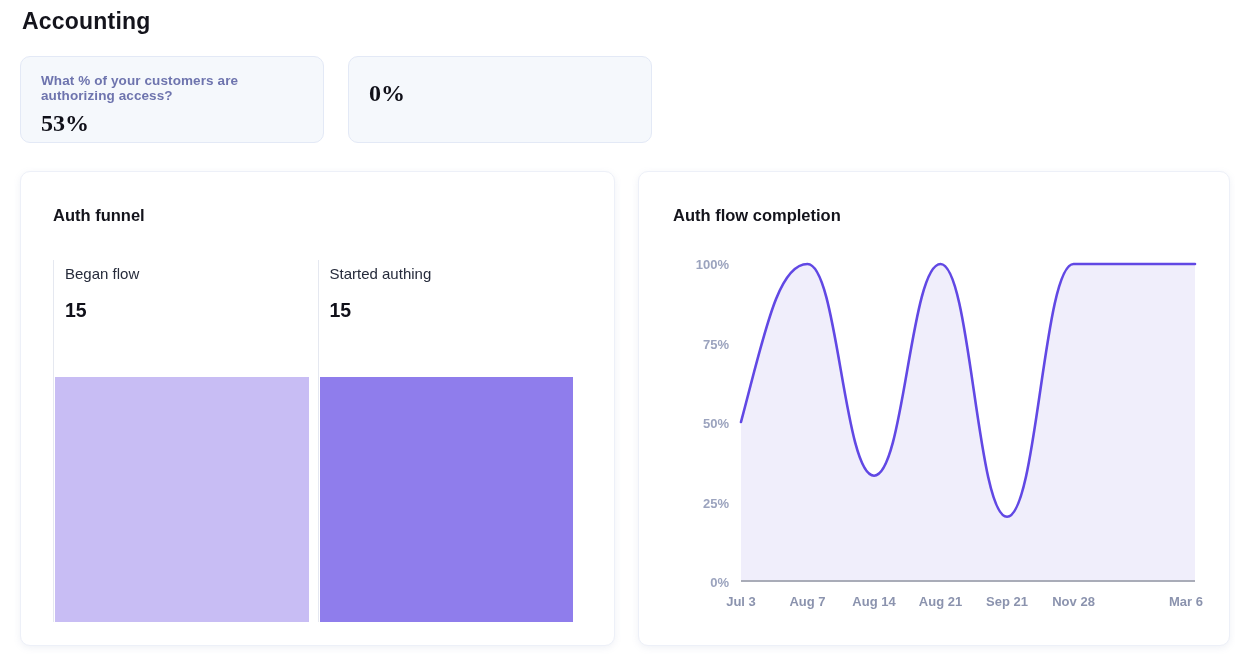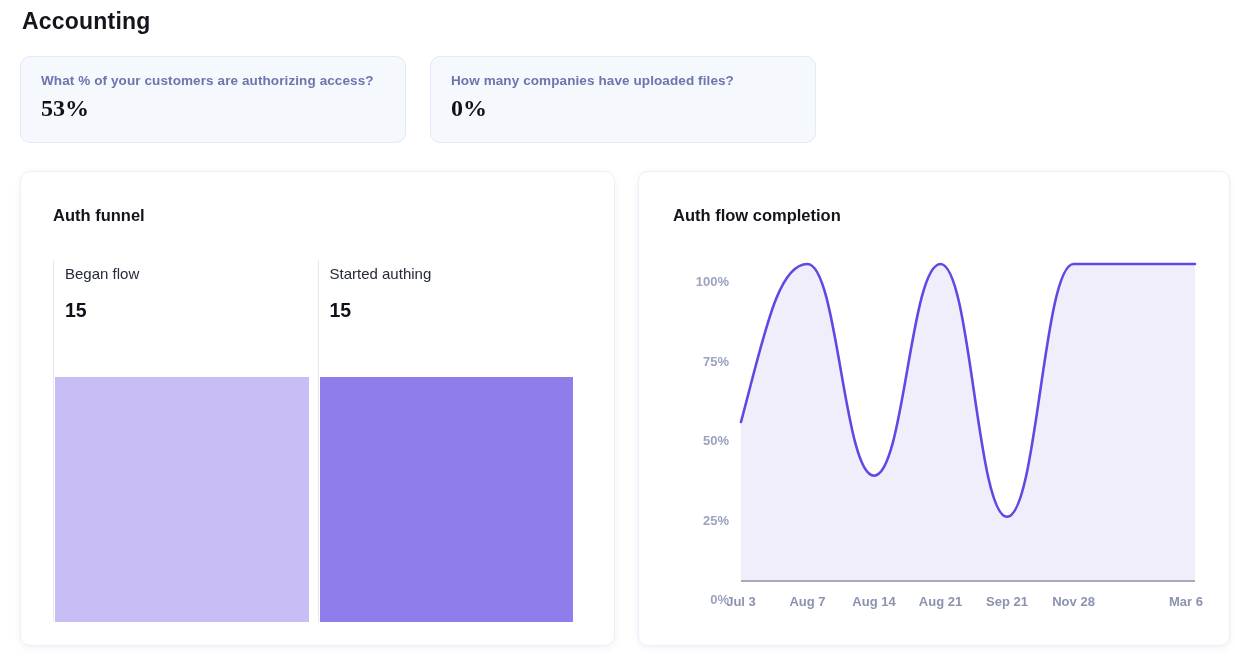--- a/index.html
+++ b/index.html
@@ -12,21 +12,21 @@
   .page { padding: 8px 0 0 20px; }
 
   .page-title {
     font-size: 23px; font-weight: 700; color: #14141c;
     margin: 0 0 0 2px; letter-spacing: .2px;
   }
 
   
   .stats-row { display: flex; gap: 24px; margin-top: 21px; }
   .stat-card {
-    width: 386px; height: 87px;
+    width: 304px; height: 87px;
     background: #f5f8fc; border: 1px solid #e3e9f6; border-radius: 10px;
     padding: 16px 20px;
   }
   .stat-question { font-size: 13.5px; font-weight: 600; color: #6e74ae; letter-spacing: .1px; }
   .stat-value { margin-top: 7px; font-size: 24px; font-weight: 700; color: #101019; font-family: Liberation Serif, serif; }
 
   
   .charts-row { display: flex; gap: 23px; margin-top: 28px; }
   .card {
     background: #ffffff; border: 1px solid #edf0f8; border-radius: 10px;
@@ -40,21 +40,21 @@
   
   .funnel { display: flex; margin-top: 35px; height: 362px; }
   .f-col { flex: 1; border-left: 1px solid #e5e8f0; display: flex; flex-direction: column; justify-content: space-between; }
   .f-label { margin: 5px 0 0 11px; font-size: 15px; color: #262b3b; }
   .f-value { margin: 17px 0 0 11px; font-size: 19.5px; font-weight: 700; color: #101019; }
   .f-bar-area { margin: auto 9px 0 1px; height: 245px; position: relative; }
   .f-bar { position: absolute; bottom: 0; left: 0; right: 0; }
 
   
   .line-chart { display: flex; margin-top: 39px; }
-  .y-axis { position: relative; width: 68px; flex: none; height: 318px; margin-top: 17px; }
+  .y-axis { position: relative; width: 68px; flex: none; height: 318px; }
   .y-tick {
     position: absolute; right: 12px; transform: translateY(-50%);
     font-size: 13px; color: #9ba3be; font-weight: 600;
   }
   .plot-col { flex: 1; }
   .plot { position: relative; height: 318px; border-bottom: 2px solid #a9acb8; }
   .plot svg { position: absolute; left: 0; top: 0; width: 100%; height: 100%; display: block; overflow: visible; }
   .x-axis { position: relative; height: 38px; }
   .x-tick {
     position: absolute; top: 12px; transform: translateX(-50%);
@@ -67,21 +67,20 @@
 <div class="page">
 
   <h1 class="page-title">Accounting</h1>
 
   <div class="stats-row">
     <div class="stat-card">
       <div class="stat-question">What % of your customers are authorizing access?</div>
       <div class="stat-value">53%</div>
     </div>
     <div class="stat-card">
-      <div class="stat-question">How many companies have uploaded files?</div>
       <div class="stat-value">0%</div>
     </div>
   </div>
 
   <div class="charts-row">
 
     <section class="card funnel-card">
       <h2 class="card-title">Auth funnel</h2>
       <div class="funnel" id="funnel">
           <div class="f-col">

